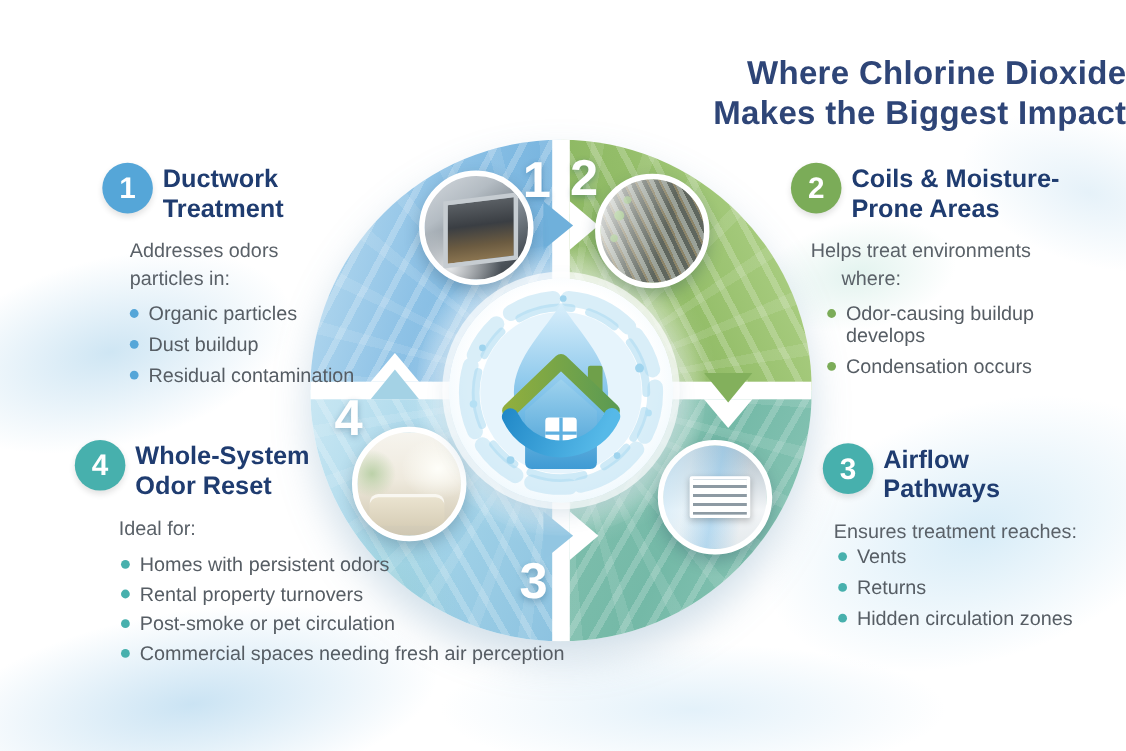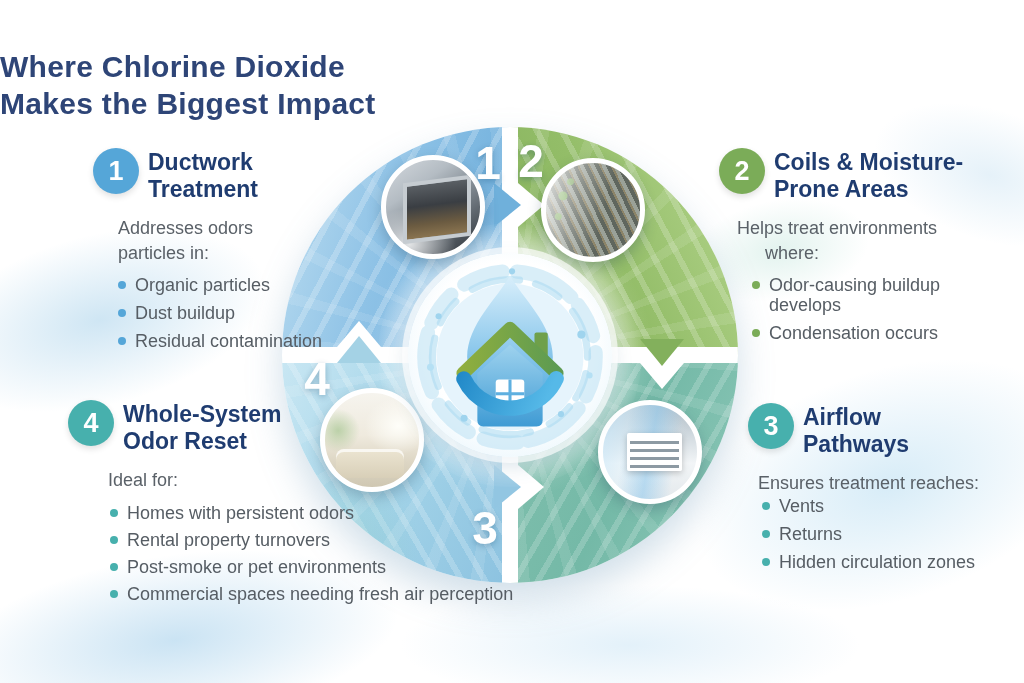--- a/index.html
+++ b/index.html
@@ -16,21 +16,21 @@
   .b3{left:690px;top:370px;width:400px;height:230px;transform:rotate(-18deg);
       background:radial-gradient(closest-side,rgba(150,205,235,.38),rgba(150,205,235,0));}
   .b4{left:400px;top:585px;width:460px;height:120px;
       background:radial-gradient(closest-side,rgba(175,215,240,.35),rgba(175,215,240,0));}
   .b5{left:870px;top:110px;width:240px;height:130px;transform:rotate(18deg);
       background:radial-gradient(closest-side,rgba(170,210,235,.3),rgba(170,210,235,0));}
   .b6{left:690px;top:200px;width:180px;height:100px;transform:rotate(-10deg);
       background:radial-gradient(closest-side,rgba(160,215,200,.3),rgba(160,215,200,0));}
 
   
-  .title-block{position:absolute;top:28px;left:0;width:100%;text-align:left;
+  .title-block{position:absolute;top:28px;left:0;width:100%;text-align:right;
     color:#2e4577;font-weight:bold;font-size:30px;line-height:37px;letter-spacing:.3px;}
   .title-block span{display:block;}
 
   
   .wheel{position:absolute;left:282px;top:127px;width:456px;height:456px;border-radius:50%;
     overflow:hidden;box-shadow:0 18px 36px rgba(90,140,175,.28);}
   .quad{position:absolute;width:228px;height:228px;}
   .q1{left:0;top:0;background:
       radial-gradient(150% 150% at 100% 100%,rgba(255,255,255,.7) 0,rgba(255,255,255,0) 42%),
       repeating-linear-gradient(118deg,rgba(255,255,255,0) 0 16px,rgba(255,255,255,.22) 16px 22px),
@@ -294,18 +294,18 @@
         <span>Whole-System</span>
         <span>Odor Reset</span>
       </div>
     </div>
     <div class="sec-intro">
       <span>Ideal for:</span>
     </div>
     <ul class="bullets">
       <li>Homes with persistent odors</li>
       <li>Rental property turnovers</li>
-      <li>Post-smoke or pet environments</li>
+      <li>Post-smoke or pet circulation</li>
       <li>Commercial spaces needing fresh air perception</li>
     </ul>
   </div>
 
 </div>
 
 </body></html>

